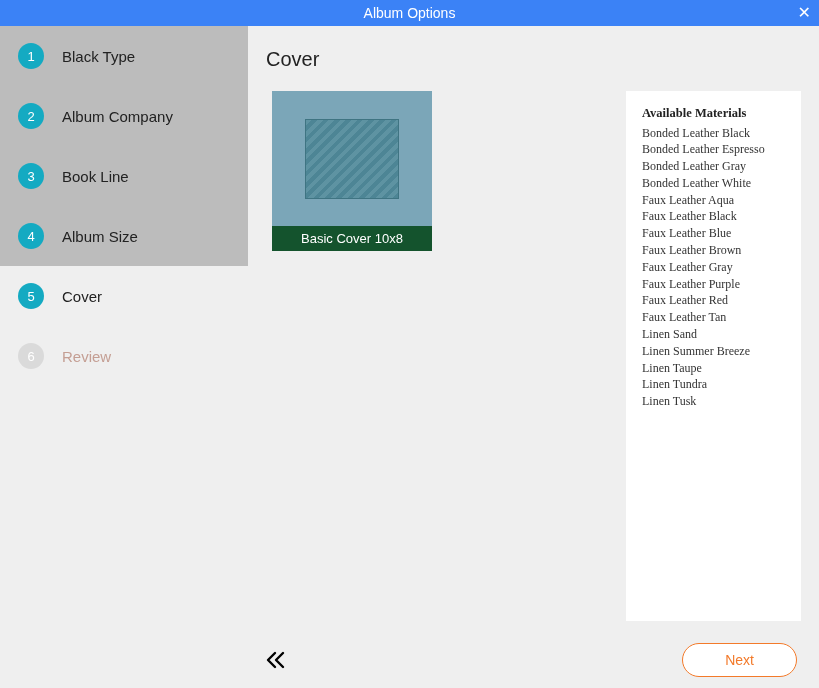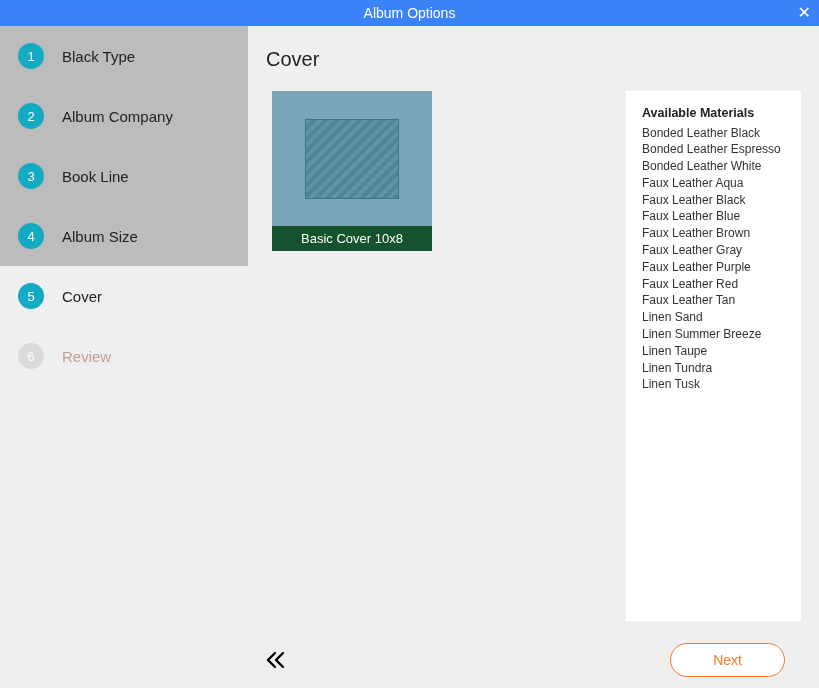--- a/index.html
+++ b/index.html
@@ -125,38 +125,39 @@
       font-size: 13px;
     }
     .materials-panel {
       background: #fff;
       padding: 14px 16px;
       width: 175px;
       margin-left: auto;
       height: 530px;
       font-size: 12px;
       line-height: 1.4;
+      font-family: Liberation Serif, serif;
     }
     .materials-panel .mheader {
       font-weight: bold;
       font-size: 12.5px;
       margin-bottom: 2px;
     }
     .materials-panel .item {
       color: #333;
       white-space: nowrap;
       overflow: hidden;
       text-overflow: ellipsis;
       cursor: default;
     }
     .footer-bar {
       position: absolute;
       bottom: 0;
       left: 0;
-      right: 16px;
+      right: 4px;
       height: 56px;
       background: #efefef;
       display: flex;
       align-items: center;
       padding: 0 18px;
     }
     .back-btn {
       cursor: pointer;
       display: inline-flex;
       align-items: center;
@@ -222,20 +223,21 @@
           <div class="pattern"></div>
         </div>
         <div class="cover-caption">Basic Cover 10x8</div>
       </div>
 
       <div class="materials-panel">
         <div class="mheader">Available Materials</div>
         <div id="materials-list">
             <div class="item">Bonded Leather Black</div>
             <div class="item">Bonded Leather Espresso</div>
+            <div class="item">Bonded Leather Gray</div>
             <div class="item">Bonded Leather White</div>
             <div class="item">Faux Leather Aqua</div>
             <div class="item">Faux Leather Black</div>
             <div class="item">Faux Leather Blue</div>
             <div class="item">Faux Leather Brown</div>
             <div class="item">Faux Leather Gray</div>
             <div class="item">Faux Leather Purple</div>
             <div class="item">Faux Leather Red</div>
             <div class="item">Faux Leather Tan</div>
             <div class="item">Linen Sand</div>

